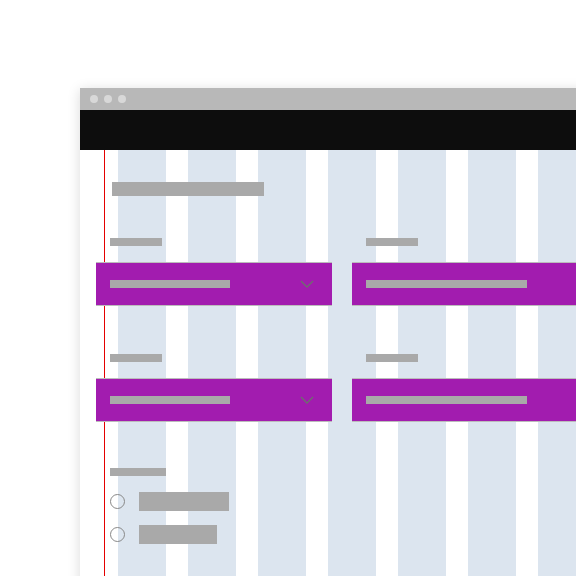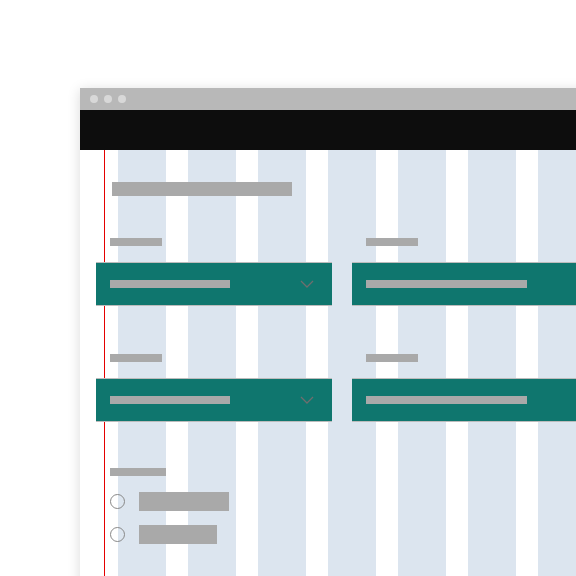--- a/index.html
+++ b/index.html
@@ -52,21 +52,21 @@
 
   .redline {
     position: absolute;
     left: 24px; top: 0; bottom: 0;
     width: 1px; background: #e40000;
   }
 
   .page-title {
     position: absolute;
     left: 32px; top: 32px;
-    height: 14px; width: 180px;
+    height: 14px; width: 152px;
     background: #a9a9a9;
     color: transparent;
   }
 
   .form {
     position: absolute;
     left: 16px; top: 88px;
     right: 16px;
   }
   .row {
@@ -78,21 +78,21 @@
   }
   .fld-label {
     height: 8px; width: 52px;
     background: #a9a9a9;
     color: transparent;
     margin: 0 0 16px 14px;
   }
   .dropdown, .textfield {
     position: relative;
     height: 44px;
-    background: #0f766e;
+    background: #a21caf;
     border-top: 1px solid #bcbcbc;
     border-bottom: 1px solid #bcbcbc;
     display: flex;
     align-items: center;
   }
   .ph {
     height: 8px; background: #a9a9a9;
     color: transparent;
     margin-left: 14px;
   }

